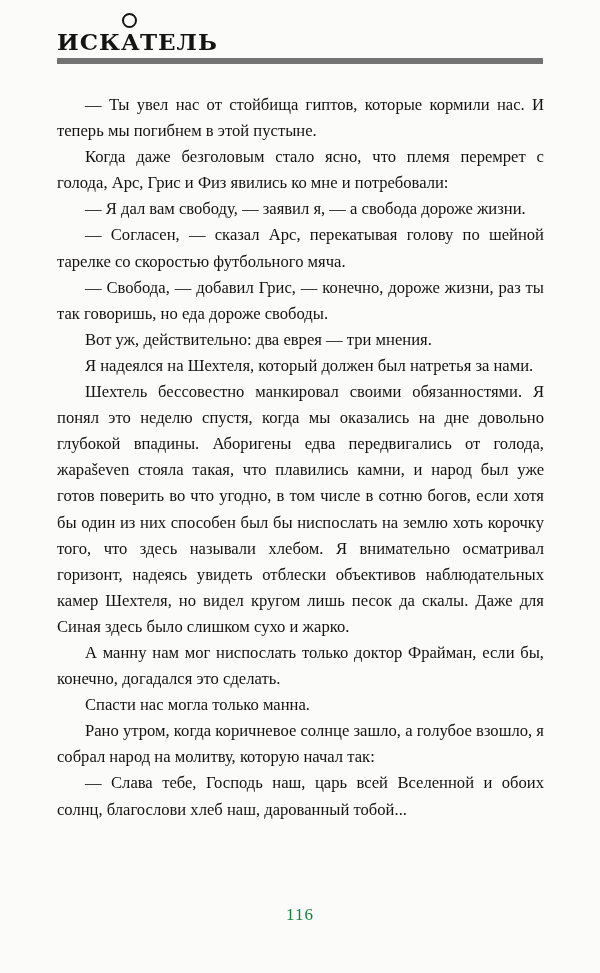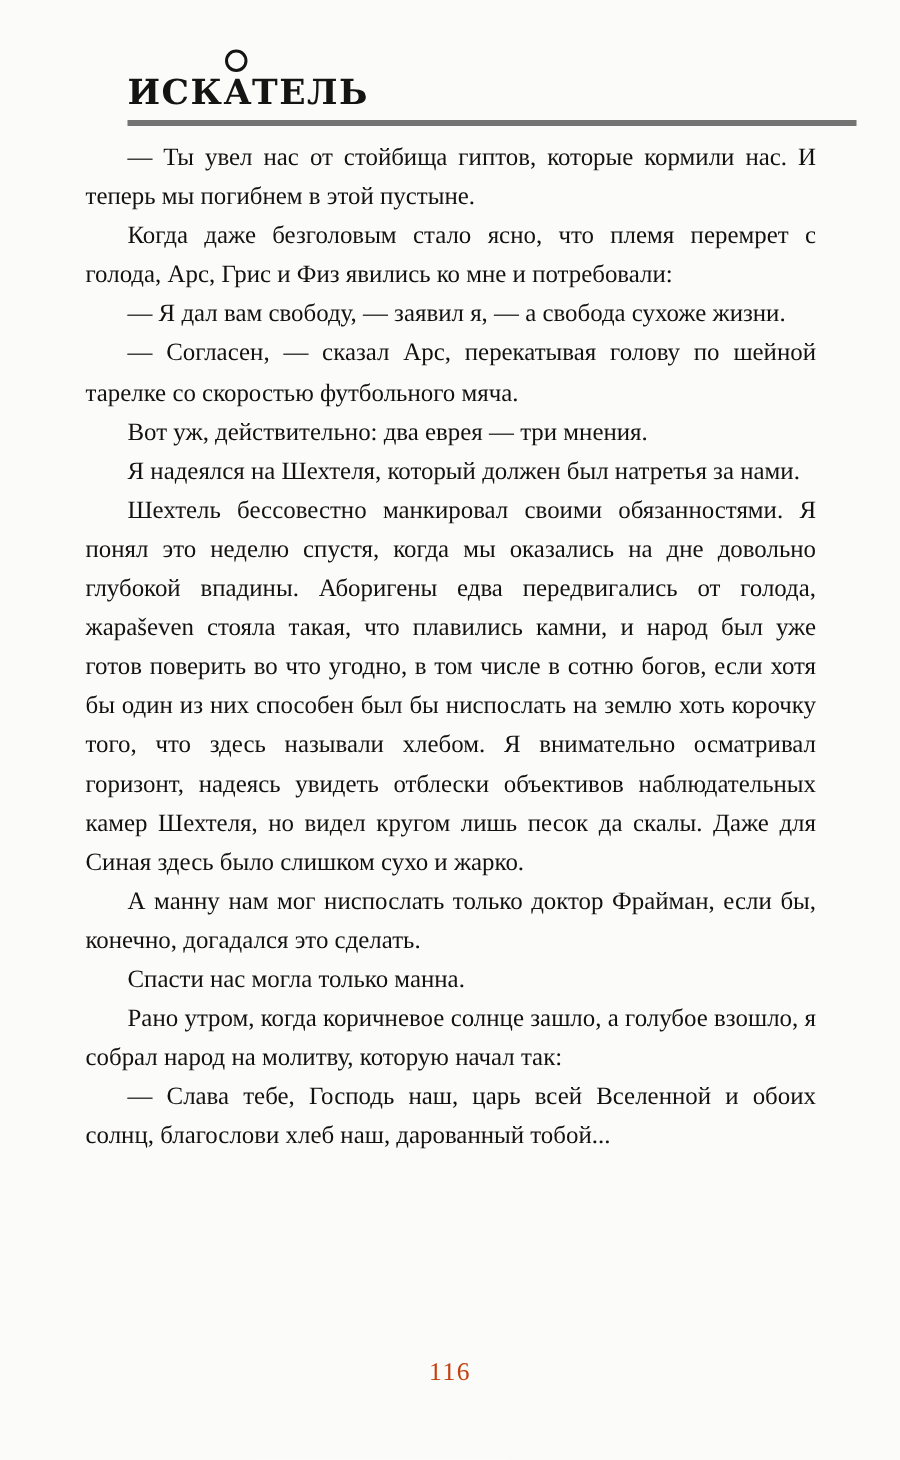--- a/index.html
+++ b/index.html
@@ -18,27 +18,26 @@
   .page {
     width: 600px;
     height: 973px;
     position: relative;
     box-sizing: border-box;
     padding: 0;
     background: #fbfbfa;
   }
   .masthead {
     position: absolute;
-    top: 48px;
+    top: 28px;
     left: 57px;
     width: 486px;
     height: 36px;
-    border-bottom: 4px solid #737373;
+    border-bottom: 6px solid #737373;
     box-sizing: border-box;
-    margin-left: 28px;
   }
   .masthead-title {
     font-family: "DejaVu Serif", "Liberation Serif", serif;
     font-weight: bold;
     font-size: 23px;
     letter-spacing: 1px;
     color: #141414;
     line-height: 28px;
     white-space: nowrap;
     display: inline-block;
@@ -81,38 +80,39 @@
   .body-text p.gap {
   }
   .page-number {
     position: absolute;
     top: 905px;
     left: 0;
     width: 600px;
     text-align: center;
     font-size: 17px;
     font-family: "Liberation Serif", "DejaVu Serif", serif;
-    color: #c2410c;
+    color: #15803d;
     letter-spacing: 1px;
   }
 </style>
 </head>
 <body>
 
 <div class="page">
 
   <div class="masthead">
     <span class="masthead-title"><span>ИСК</span><span class="ring">А</span><span>ТЕЛЬ</span></span>
   </div>
 
   <div class="body-text">
     <p>— Ты увел нас от стойбища гиптов, которые корми­ли нас. И теперь мы погибнем в этой пустыне.</p>
     <p>Когда даже безголовым стало ясно, что племя пере­мрет с голода, Арс, Грис и Физ явились ко мне и по­требовали:</p>
-    <p>— Я дал вам свободу, — заявил я, — а свобода сухо­же жизни.</p>
+    <p>— Я дал вам свободу, — заявил я, — а свобода доро­же жизни.</p>
     <p>— Согласен, — сказал Арс, перекатывая голову по шейной тарелке со скоростью футбольного мяча.</p>
+    <p>— Свобода, — добавил Грис, — конечно, дороже жизни, раз ты так говоришь, но еда дороже свободы.</p>
     <p>Вот уж, действительно: два еврея — три мнения.</p>
     <p>Я надеялся на Шехтеля, который должен был на­третья за нами.</p>
     <p class="gap">Шехтель бессовестно манкировал своими обязанно­стями. Я понял это неделю спустя, когда мы оказались на дне довольно глубокой впадины. Аборигены едва передвигались от голода, жараševen стояла такая, что плавились камни, и народ был уже готов поверить во что угодно, в том числе в сотню богов, если хотя бы один из них способен был бы ниспослать на землю хоть корочку того, что здесь называли хлебом. Я вниматель­но осматривал горизонт, надеясь увидеть отблески объек­тивов наблюдательных камер Шехтеля, но видел кру­гом лишь песок да скалы. Даже для Синая здесь было слишком сухо и жарко.</p>
     <p>А манну нам мог ниспослать только доктор Фрайман, если бы, конечно, догадался это сделать.</p>
     <p>Спасти нас могла только манна.</p>
     <p>Рано утром, когда коричневое солнце зашло, а голу­бое взошло, я собрал народ на молитву, которую начал так:</p>
     <p>— Слава тебе, Господь наш, царь всей Вселенной и обоих солнц, благослови хлеб наш, дарованный тобой...</p>
   </div>
 
   <div class="page-number">116</div>

